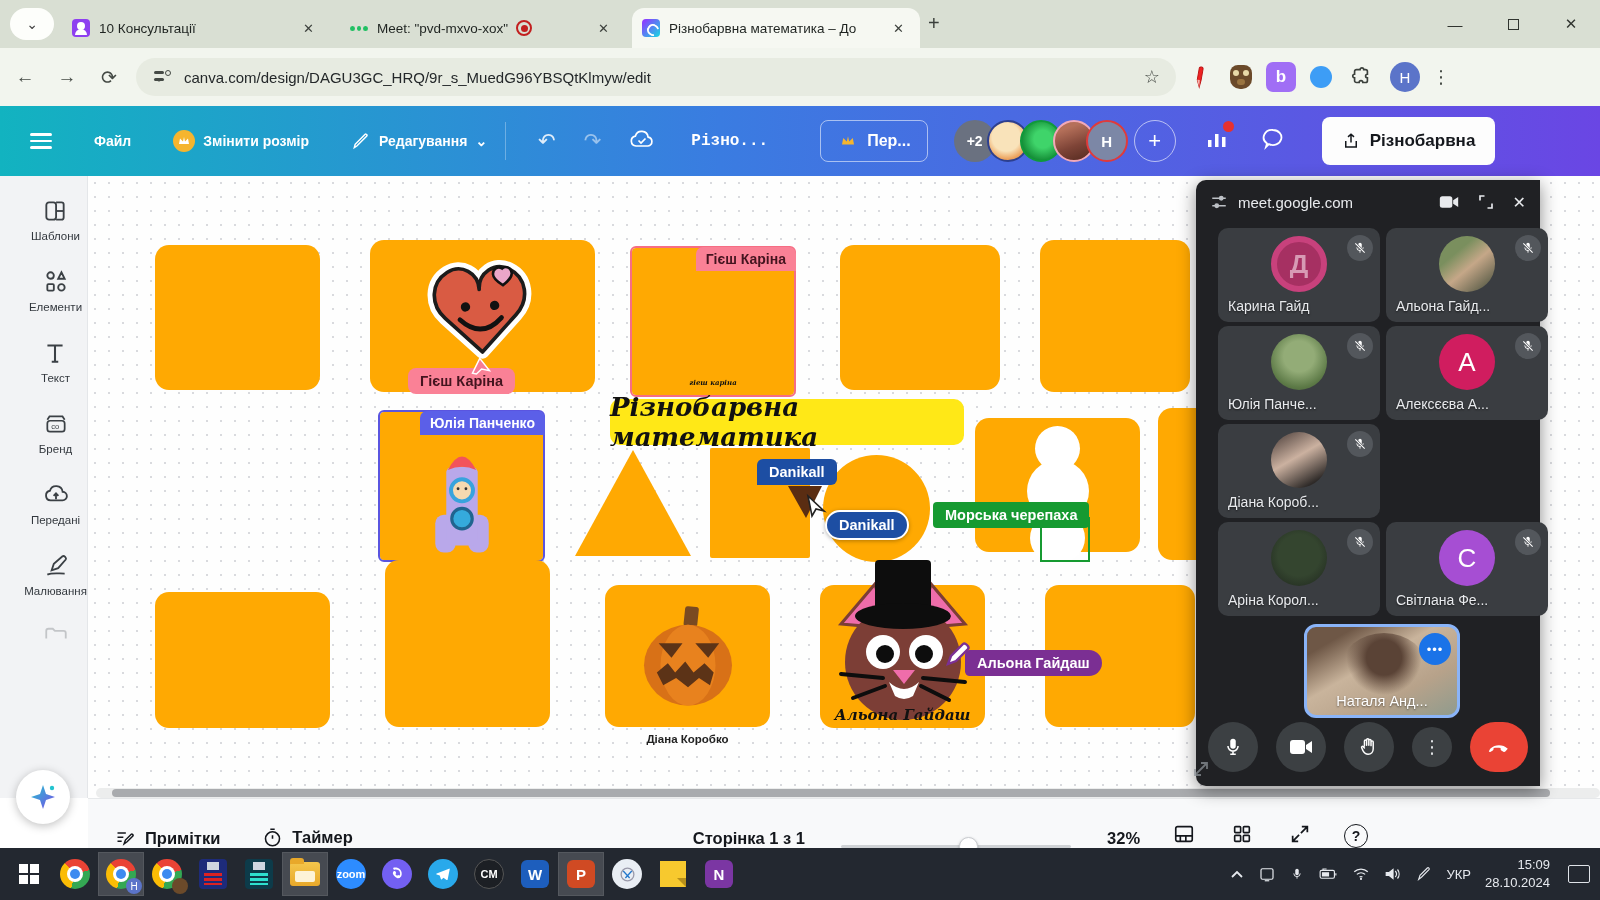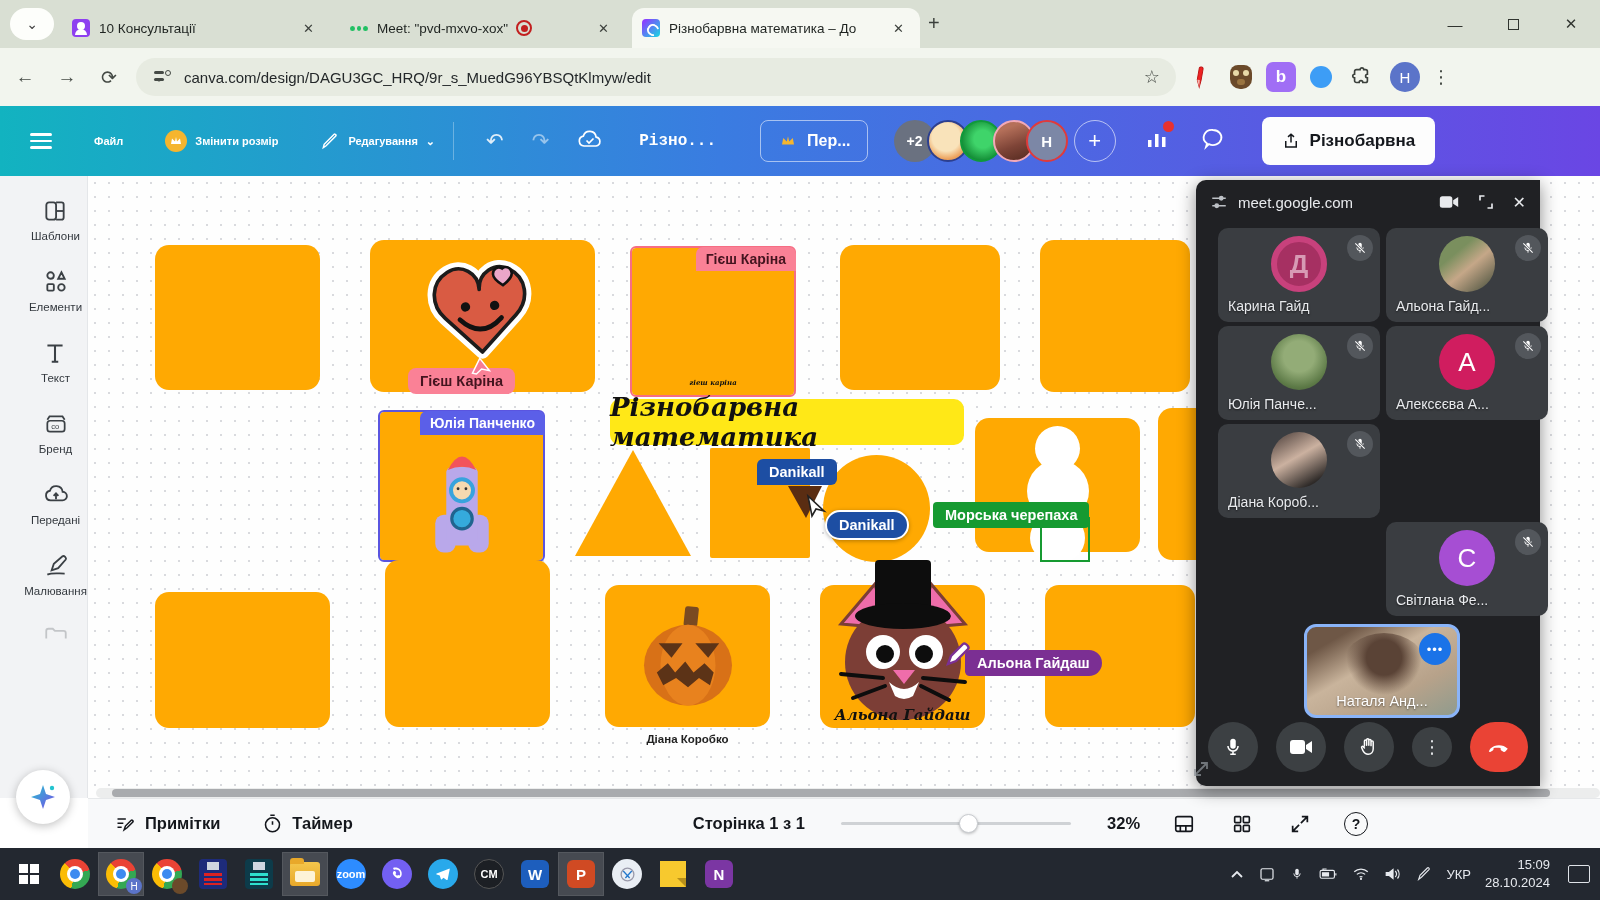--- a/index.html
+++ b/index.html
@@ -43,27 +43,27 @@
   .ext.bmoji{background:#a06ef5;border-radius:7px;color:#fff;font-weight:bold;font-size:17px;}
   .ext.bluedot i{width:22px;height:22px;border-radius:50%;background:#3d9df6;}
   .chrome-avatar{width:30px;height:30px;border-radius:50%;background:#5b74c9;color:#fff;display:flex;align-items:center;justify-content:center;font-size:15px;margin-left:14px;}
   .kebab{margin:0 14px 0 12px;color:#3c413c;font-size:18px;letter-spacing:0;}
 
   
   .ctoolbar{position:absolute;left:0;top:106px;width:1600px;height:70px;background:linear-gradient(90deg,#12b3c0,#3a7ce1 45%,#6a46e4);display:flex;align-items:center;color:#fff;}
   .hamb{width:22px;height:16px;margin-left:30px;position:relative;}
   .hamb i{position:absolute;left:0;width:22px;height:2.5px;background:#fff;border-radius:2px;}
   .hamb i:nth-child(1){top:0}.hamb i:nth-child(2){top:6.5px}.hamb i:nth-child(3){top:13px}
-  .cmenu{font-size:11px;font-weight:bold;margin-left:42px;display:flex;align-items:center;gap:8px;}
+  .cmenu{font-size:14px;font-weight:bold;margin-left:42px;display:flex;align-items:center;gap:8px;}
   .crownbadge{width:22px;height:22px;border-radius:50%;background:#f5b52e;display:flex;align-items:center;justify-content:center;}
   .cdivider{width:1px;height:38px;background:rgba(255,255,255,.3);margin:0 18px;}
   .cico{font-size:21px;color:rgba(255,255,255,.85);margin:0 14px;}
   .cico.dim{color:rgba(255,255,255,.5);}
   .ctitle{font-size:16px;font-weight:bold;margin:0 20px 0 22px;font-family:Liberation Mono, monospace;}
-  .probtn{display:flex;align-items:center;gap:8px;border:1.5px solid rgba(255,255,255,.55);border-radius:8px;padding:9px 16px;font-size:16px;font-weight:bold;margin-left:24px;}
+  .probtn{display:flex;align-items:center;gap:8px;border:1.5px solid rgba(255,255,255,.55);border-radius:8px;padding:9px 16px;font-size:16px;font-weight:bold;margin-left:32px;}
   .avstack{display:flex;align-items:center;margin-left:26px;}
   .cav{width:42px;height:42px;border-radius:50%;display:flex;align-items:center;justify-content:center;font-size:15px;font-weight:bold;color:#fff;margin-left:-9px;border:2.5px solid transparent;}
   .cav.more{background:#6a7180;border-color:transparent;margin-left:0;font-size:14px;}
   .cav.a1{background:radial-gradient(circle at 45% 40%,#f9e3ba 0 45%,#eda45f 70%,#c97a3a);border-color:#2c3f8f;}
   .cav.a2{background:radial-gradient(circle at 55% 45%,#3fd46a 0 30%,#128a34 75%,#0a5c22);border-color:#0f9a3a;}
   .cav.a3{background:linear-gradient(160deg,#b5705a 20%,#7e4437 60%,#53291f);border-color:#f2a9b8;}
   .cav.h{background:#7c87a6;border-color:#e03a3a;}
   .addcollab{width:42px;height:42px;border-radius:50%;border:1.5px solid rgba(255,255,255,.6);display:flex;align-items:center;justify-content:center;font-size:22px;margin-left:6px;}
   .insights{position:relative;margin:0 16px 0 28px;}
   .reddot{position:absolute;right:-4px;top:-6px;width:11px;height:11px;border-radius:50%;background:#e8312f;}
@@ -85,21 +85,21 @@
   .tri{position:absolute;width:0;height:0;border-left:58px solid transparent;border-right:58px solid transparent;border-bottom:106px solid #ffa902;}
   .circleshape{position:absolute;width:107px;height:107px;border-radius:50%;background:#ffa902;}
   .snowcircle{position:absolute;background:#fff;border-radius:50%;}
   .cursor-arrow{position:absolute;z-index:40;}
 
   .pagename{position:absolute;font-size:11.5px;font-weight:bold;color:#222;text-align:center;}
 
   
   .hscroll{position:absolute;left:96px;top:788px;width:1504px;height:10px;border-radius:5px;background:#eceded;}
   .hscroll i{position:absolute;left:16px;top:1px;width:1438px;height:8px;border-radius:4px;background:#a9abae;}
-  .bbar{position:absolute;left:88px;top:798px;width:1512px;height:50px;background:#f8f9fa;border-top:1px solid #e6e8ea;display:flex;align-items:center;color:#14171c;}
+  .bbar{position:absolute;left:88px;top:798px;width:1512px;height:50px;background:#f8f9fa;border-top:1px solid #e6e8ea;display:flex;align-items:flex-end;color:#14171c;}
   .bitem{display:flex;align-items:center;gap:9px;font-size:16.5px;font-weight:bold;margin-left:26px;}
   .pageinfo{font-size:16.5px;font-weight:bold;margin-left:340px;}
   .zslider{position:relative;width:230px;height:3px;border-radius:2px;background:#cfd2d5;margin-left:36px;}
   .zslider i{position:absolute;left:118px;top:-8px;width:19px;height:19px;border-radius:50%;background:#fff;border:1px solid #c9ccd0;box-shadow:0 1px 3px rgba(0,0,0,.25);}
   .zpct{font-size:16.5px;font-weight:bold;margin-left:36px;}
   .bico{margin-left:30px;display:flex;align-items:center;justify-content:center;width:28px;height:28px;}
   .magicbtn{position:absolute;left:16px;top:770px;width:54px;height:54px;border-radius:50%;background:#fff;box-shadow:0 2px 10px rgba(0,0,0,.25);z-index:60;display:flex;align-items:center;justify-content:center;}
 
   
   .meet{position:absolute;left:1196px;top:180px;width:344px;height:606px;background:#202124;border-radius:10px 0 0 10px;box-shadow:0 4px 18px rgba(0,0,0,.45);z-index:80;color:#e8eaed;}
@@ -584,20 +584,32 @@
       <span class="mname">Діана Короб...</span>
       <span class="mmic">
           <svg width="14" height="14" viewBox="0 0 24 24">
             <path d="M12 14a3 3 0 0 0 3-3V6a3 3 0 0 0-6 0v5a3 3 0 0 0 3 3z" fill="#fff"></path>
             <path d="M6.5 11a5.5 5.5 0 0 0 11 0M12 16.5V20" stroke="#fff" stroke-width="1.6" fill="none"></path>
             <path d="M4 4l16 16" stroke="#53575c" stroke-width="4"></path>
             <path d="M4 4l16 16" stroke="#fff" stroke-width="1.8"></path>
           </svg>
         </span>
     </div>
+    <div class="mtile" style="left:22px;top:342px;">
+      <div class="mav av6"></div>
+      <span class="mname">Аріна Корол...</span>
+      <span class="mmic">
+          <svg width="14" height="14" viewBox="0 0 24 24">
+            <path d="M12 14a3 3 0 0 0 3-3V6a3 3 0 0 0-6 0v5a3 3 0 0 0 3 3z" fill="#fff"></path>
+            <path d="M6.5 11a5.5 5.5 0 0 0 11 0M12 16.5V20" stroke="#fff" stroke-width="1.6" fill="none"></path>
+            <path d="M4 4l16 16" stroke="#53575c" stroke-width="4"></path>
+            <path d="M4 4l16 16" stroke="#fff" stroke-width="1.8"></path>
+          </svg>
+        </span>
+    </div>
     <div class="mtile" style="left:190px;top:342px;">
       <div class="mav av7">С</div>
       <span class="mname">Світлана Фе...</span>
       <span class="mmic">
           <svg width="14" height="14" viewBox="0 0 24 24">
             <path d="M12 14a3 3 0 0 0 3-3V6a3 3 0 0 0-6 0v5a3 3 0 0 0 3 3z" fill="#fff"></path>
             <path d="M6.5 11a5.5 5.5 0 0 0 11 0M12 16.5V20" stroke="#fff" stroke-width="1.6" fill="none"></path>
             <path d="M4 4l16 16" stroke="#53575c" stroke-width="4"></path>
             <path d="M4 4l16 16" stroke="#fff" stroke-width="1.8"></path>
           </svg>

